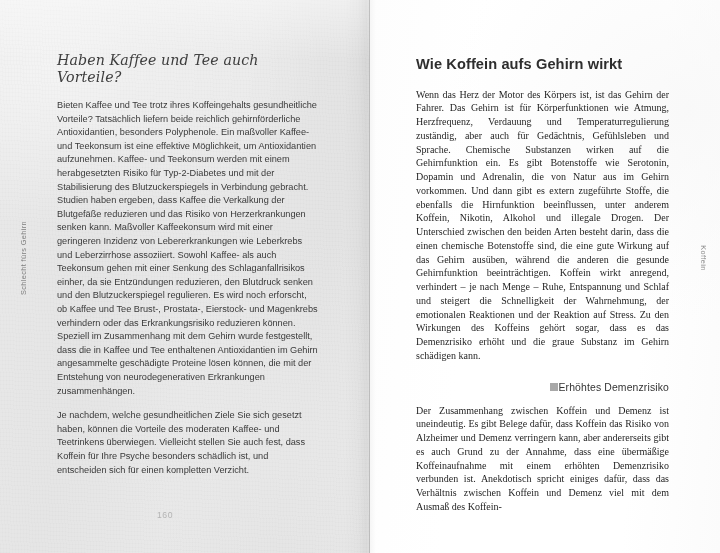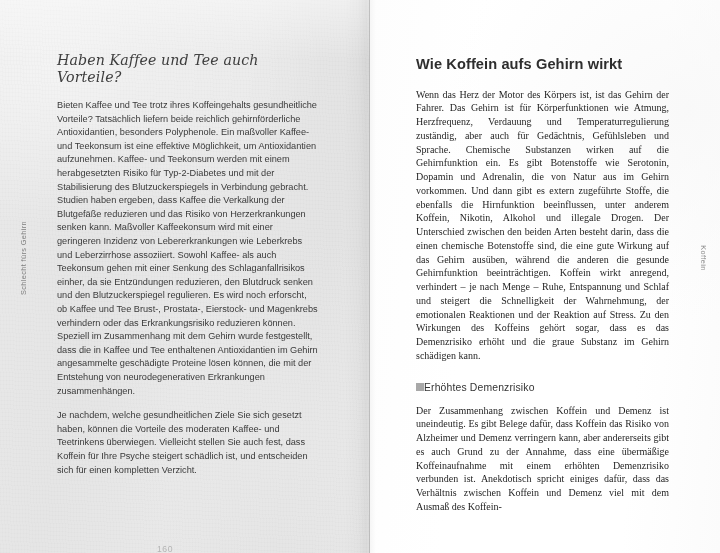--- a/index.html
+++ b/index.html
@@ -152,20 +152,21 @@
     text-justify: inter-word;
     hyphens: manual;
   }
   p.body-serif:last-child { margin-bottom: 4px; }
 
   
   .subhead {
     display: flex;
     align-items: center;
     margin: 19px 0 11px 0;
+    justify-content: flex-end;
   }
   .subhead-marker {
     width: 8px;
     height: 8px;
     background: #a8a8a8;
     flex: 0 0 auto;
   }
   .subhead-text {
     font-family: "Liberation Sans", sans-serif;
     font-size: 10.4px;
@@ -197,37 +198,37 @@
   }
 
   
   .folio {
     position: absolute;
     font-family: "Liberation Sans", sans-serif;
     font-size: 8.6px;
     letter-spacing: .6px;
     color: #b4b4b4;
   }
-  .folio-left  { left: 165px; top: 510px; transform: translateX(-50%); margin-top: 34px; }
+  .folio-left  { left: 165px; top: 510px; transform: translateX(-50%); }
 </style>
 </head>
 <body>
 
 <div id="spread">
 
   <div class="page page-left">
 
     <div class="side-tab side-tab-left">Schlecht fürs Gehirn</div>
 
     <div class="col-left">
       <h2 class="heading-script">Haben Kaffee und Tee auch Vorteile?</h2>
 
       <p class="body-sans">Bieten Kaffee und Tee trotz ihres Koffeingehalts gesundheitliche Vorteile? Tatsächlich liefern beide reichlich gehirnförderliche Antioxidantien, besonders Polyphenole. Ein maßvoller Kaffee- und Teekonsum ist eine effektive Möglichkeit, um Antioxidantien aufzunehmen. Kaffee- und Teekonsum werden mit einem herabgesetzten Risiko für Typ-2-Diabetes und mit der Stabilisierung des Blutzuckerspiegels in Verbindung gebracht. Studien haben ergeben, dass Kaffee die Verkalkung der Blutgefäße reduzieren und das Risiko von Herzerkrankungen senken kann. Maßvoller Kaffeekonsum wird mit einer geringeren Inzidenz von Lebererkrankungen wie Leberkrebs und Leberzirrhose assoziiert. Sowohl Kaffee- als auch Teekonsum gehen mit einer Senkung des Schlaganfallrisikos einher, da sie Entzündungen reduzieren, den Blutdruck senken und den Blutzuckerspiegel regulieren. Es wird noch erforscht, ob Kaffee und Tee Brust-, Prostata-, Eierstock- und Magenkrebs verhindern oder das Erkrankungsrisiko reduzieren können. Speziell im Zusammenhang mit dem Gehirn wurde festgestellt, dass die in Kaffee und Tee enthaltenen Antioxidantien im Gehirn angesammelte geschädigte Proteine lösen können, die mit der Entstehung von neurodegenerativen Erkrankungen zusammenhängen.</p>
 
-      <p class="body-sans">Je nachdem, welche gesundheitlichen Ziele Sie sich gesetzt haben, können die Vorteile des moderaten Kaffee- und Teetrinkens überwiegen. Vielleicht stellen Sie auch fest, dass Koffein für Ihre Psyche steigert schädlich ist, und entscheiden sich für einen kompletten Verzicht.</p>
+      <p class="body-sans">Je nachdem, welche gesundheitlichen Ziele Sie sich gesetzt haben, können die Vorteile des moderaten Kaffee- und Teetrinkens überwiegen. Vielleicht stellen Sie auch fest, dass Koffein für Ihre Psyche besonders schädlich ist, und entscheiden sich für einen kompletten Verzicht.</p>
     </div>
 
     <div class="folio folio-left">160</div>
   </div>
 
   <div class="page page-right">
 
     <div class="col-right">
       <h2 class="heading-sans">Wie Koffein aufs Gehirn wirkt</h2>
 

